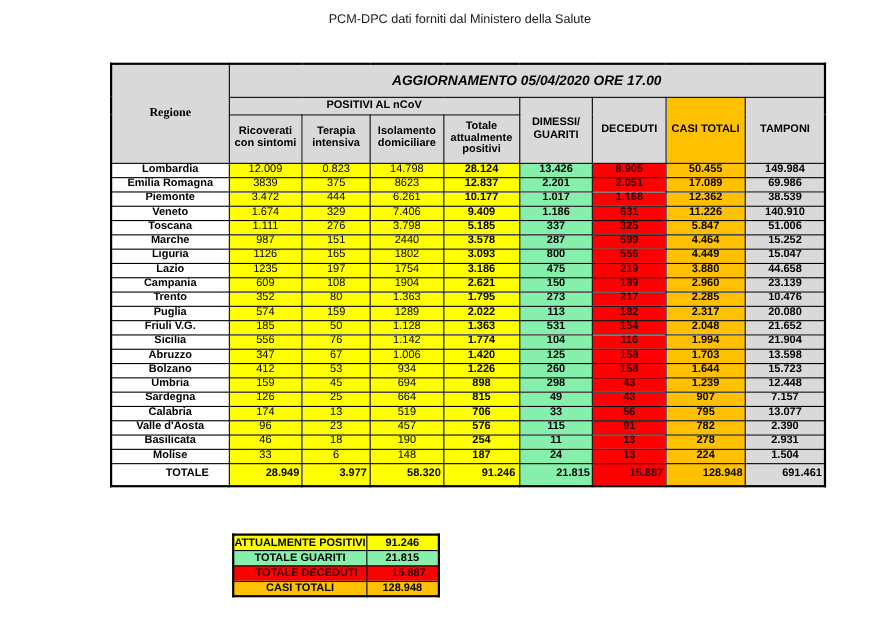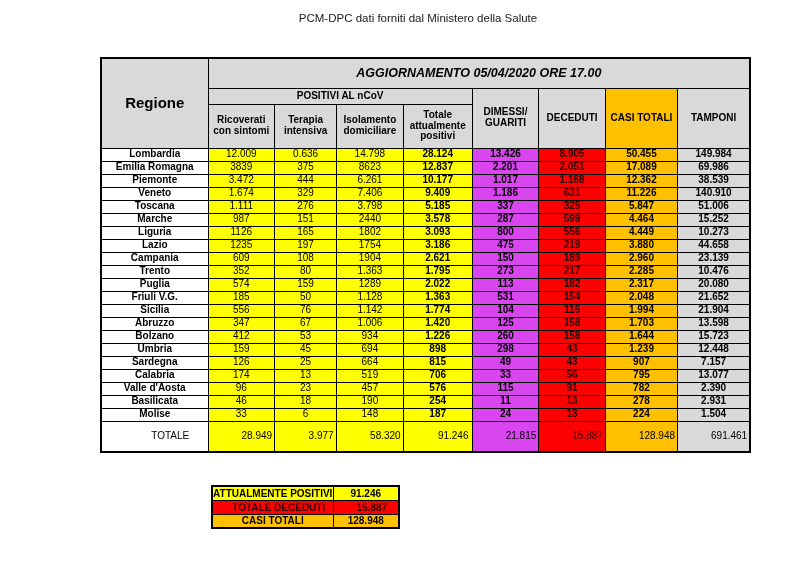--- a/index.html
+++ b/index.html
@@ -29,31 +29,31 @@
     border: 1.5px solid #000;
     text-align: center;
     vertical-align: middle;
     overflow: hidden;
     line-height: 1.08;
   }
   .main-table th { font-weight: bold; background: #D9D9D9; font-size: 10px; }
   th.update-h { font-size: 12.5px; height: 30px; font-style: italic; }
   th.group-h { font-size: 10px; height: 16px; }
   th.colnames { height: 44px; padding: 3px 2px; margin-top: 36px; }
-  th.regione-h { font-size: 15px; }
+  th.regione-h { font-size: 11px; font-family: Liberation Serif, serif; }
   th.h-orange { background: #FFC000; }
   .main-table td { height: 13px; font-size: 10px; padding: 0 2px; }
   td.region-cell { background: #fff; font-weight: bold; }
   .c-yellow { background: #FFFF00; }
-  .c-green  { background: #d946ef; margin-top: 10px; }
+  .c-green  { background: #86efac; margin-top: 10px; }
   .c-red    { background: #FF0000; color: #2b0000; padding-left: 12px; }
   .c-orange { background: #FFC000; margin-left: 11px; }
   .c-gray   { background: #D9D9D9; }
   .c-bold   { font-weight: bold; }
-  .total-row td { font-weight: normal; height: 31px; padding-left: 33px; }
+  .total-row td { font-weight: bold; height: 21px; padding-left: 33px; }
   .summary-table {
     position: absolute;
     left: 211px; top: 485px;
     border: 2.5px solid #000;
   }
   .summary-table td {
     border: 1.5px solid #000;
     height: 14px;
     font-size: 10px;
     font-weight: bold;
@@ -96,21 +96,21 @@
       <th class="colnames">Ricoverati con sintomi</th>
       <th class="colnames">Terapia intensiva</th>
       <th class="colnames">Isolamento domiciliare</th>
       <th class="colnames">Totale attualmente positivi</th>
     </tr>
   </thead>
   <tbody>
       <tr>
         <td class="region-cell">Lombardia</td>
         <td class="c-yellow">12.009</td>
-        <td class="c-yellow">0.636</td>
+        <td class="c-yellow">0.823</td>
         <td class="c-yellow">14.798</td>
         <td class="c-yellow c-bold">28.124</td>
         <td class="c-green c-bold">13.426</td>
         <td class="c-red c-bold">8.905</td>
         <td class="c-orange c-bold">50.455</td>
         <td class="c-gray c-bold">149.984</td>
       </tr>
       <tr>
         <td class="region-cell">Emilia Romagna</td>
         <td class="c-yellow">3839</td>
@@ -168,21 +168,21 @@
       </tr>
       <tr>
         <td class="region-cell">Liguria</td>
         <td class="c-yellow">1126</td>
         <td class="c-yellow">165</td>
         <td class="c-yellow">1802</td>
         <td class="c-yellow c-bold">3.093</td>
         <td class="c-green c-bold">800</td>
         <td class="c-red c-bold">556</td>
         <td class="c-orange c-bold">4.449</td>
-        <td class="c-gray c-bold">10.273</td>
+        <td class="c-gray c-bold">15.047</td>
       </tr>
       <tr>
         <td class="region-cell">Lazio</td>
         <td class="c-yellow">1235</td>
         <td class="c-yellow">197</td>
         <td class="c-yellow">1754</td>
         <td class="c-yellow c-bold">3.186</td>
         <td class="c-green c-bold">475</td>
         <td class="c-red c-bold">219</td>
         <td class="c-orange c-bold">3.880</td>
@@ -345,20 +345,24 @@
     </tbody>
 </table>
 
 <table class="summary-table">
   <tbody>
       <tr>
         <td class="sum-label c-yellow">ATTUALMENTE POSITIVI</td>
         <td class="sum-value c-yellow">91.246</td>
       </tr>
       <tr>
+        <td class="sum-label c-green">TOTALE GUARITI</td>
+        <td class="sum-value c-green">21.815</td>
+      </tr>
+      <tr>
         <td class="sum-label c-red">TOTALE DECEDUTI</td>
         <td class="sum-value c-red">15.887</td>
       </tr>
       <tr>
         <td class="sum-label c-orange">CASI TOTALI</td>
         <td class="sum-value c-orange">128.948</td>
       </tr>
     </tbody>
 </table>
 

